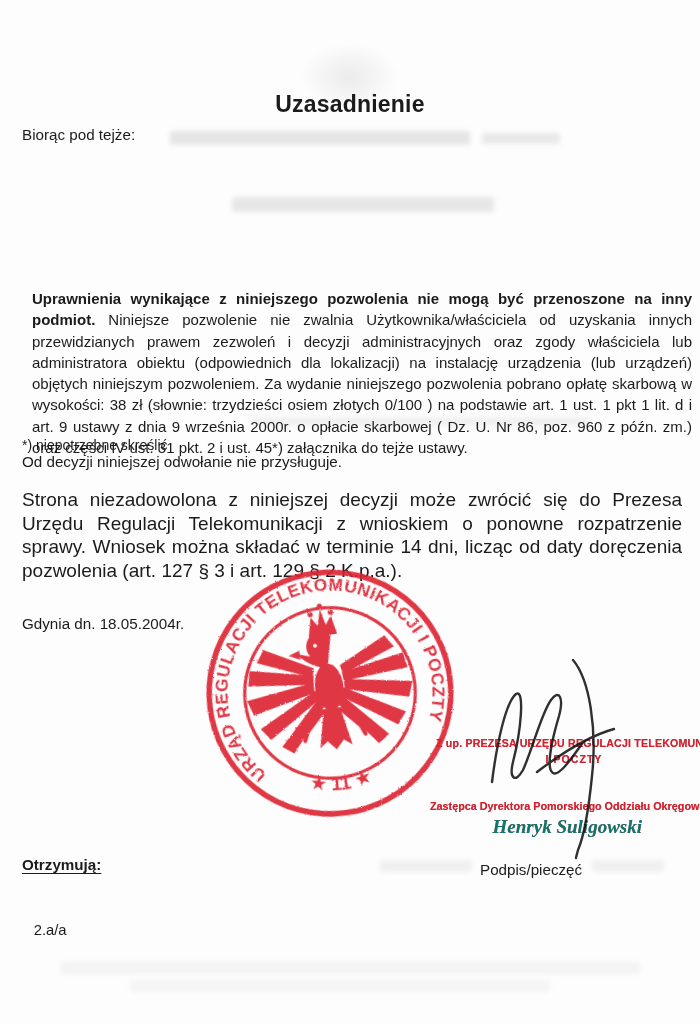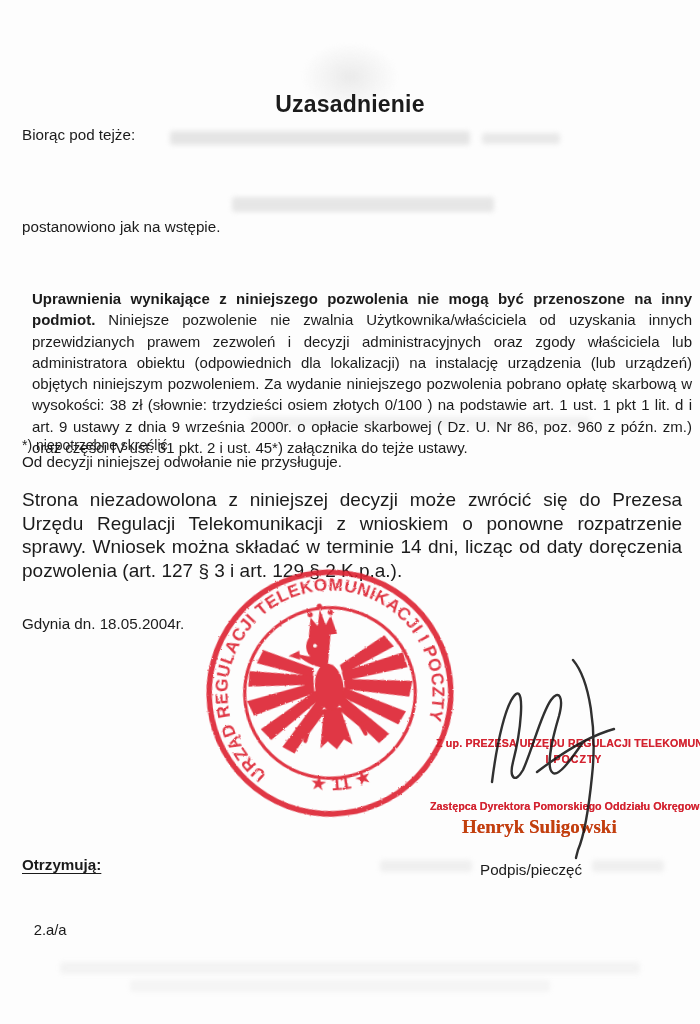--- a/index.html
+++ b/index.html
@@ -41,23 +41,23 @@
 
   
   .redcap {
     color:#d32330; font-weight:bold; text-align:center; white-space:nowrap;
     text-shadow:0 0 .5px rgba(211,35,48,.75);
   }
   .auth1 { left:436px; top:737px; width:262px; font-size:10.6px; letter-spacing:.2px; }
   .auth2 { left:444px; top:753px; width:260px; font-size:10.6px; letter-spacing:1px; }
   .role  { left:430px; top:800px; width:266px; font-size:10.8px; }
   .signer {
-    left:462px; top:816px; width:180px; text-align:left; white-space:nowrap;
-    font-family:"Liberation Serif", serif; font-weight:bold;
-    font-size:19px; color:#c2410c; text-shadow:0 0 .4px rgba(204,32,48,.7);
+    left:462px; top:816px; width:180px; text-align:right; white-space:nowrap;
+    font-family:"Liberation Serif", serif; font-style:italic; font-weight:bold;
+    font-size:19px; color:#0f766e; text-shadow:0 0 .4px rgba(204,32,48,.7);
   }
 
   
   .sig-svg { left:455px; top:635px; width:215px; height:235px; }
 
   
   .recipients-heading {
     left:22px; top:856px; font-size:15.2px; font-weight:bold;
     text-decoration:underline; text-underline-offset:3px;
   }
@@ -88,21 +88,20 @@
   <div class="ghost" style="left:482px; top:133px; width:78px; height:11px; opacity:.30;"></div>
   <div class="ghost" style="left:232px; top:197px; width:262px; height:15px; opacity:.33;"></div>
   <div class="ghost" style="left:250px; top:417px; width:340px; height:9px; opacity:.18;"></div>
   <div class="ghost" style="left:380px; top:860px; width:92px; height:12px; opacity:.20;"></div>
   <div class="ghost" style="left:592px; top:860px; width:72px; height:12px; opacity:.20;"></div>
   <div class="ghost" style="left:60px;  top:962px; width:580px; height:12px; opacity:.14;"></div>
   <div class="ghost" style="left:130px; top:980px; width:420px; height:12px; opacity:.12;"></div>
 
   <div class="abs title">Uzasadnienie</div>
   <div class="abs line intro">Biorąc pod tejże:</div>
-  <div class="abs line decision">postanowiono jak na wstępie.</div>
 
   <div class="abs legal"><b>Uprawnienia wynikające z niniejszego pozwolenia nie mogą być przenoszone na inny podmiot.</b><span> Niniejsze pozwolenie nie zwalnia Użytkownika/właściciela od uzyskania innych przewidzianych prawem zezwoleń i decyzji administracyjnych oraz zgody właściciela lub administratora obiektu (odpowiednich dla lokalizacji) na instalację urządzenia (lub urządzeń) objętych niniejszym pozwoleniem. Za wydanie niniejszego pozwolenia pobrano opłatę skarbową w wysokości: 38 zł (słownie: trzydzieści osiem złotych 0/100 ) na podstawie art. 1 ust. 1 pkt 1 lit. d i art. 9 ustawy z dnia 9 września 2000r. o opłacie skarbowej ( Dz. U. Nr 86, poz. 960 z późn. zm.) oraz części IV ust. 31 pkt. 2 i ust. 45*)  załącznika do tejże ustawy.</span></div>
 
   <div class="abs line footnote">*) niepotrzebne skreślić</div>
   <div class="abs line no-appeal">Od decyzji niniejszej odwołanie nie przysługuje.</div>
   <div class="abs appeal">Strona niezadowolona z niniejszej decyzji może zwrócić się do Prezesa Urzędu Regulacji Telekomunikacji z wnioskiem o ponowne rozpatrzenie sprawy. Wniosek można składać w terminie 14 dni, licząc od daty doręczenia pozwolenia (art. 127 § 3 i art. 129 § 2 K.p.a.).</div>
   <div class="abs line place-date">Gdynia dn. 18.05.2004r.</div>
 
   <svg class="abs stamp-svg" viewBox="0 0 260 260">
     <defs>

